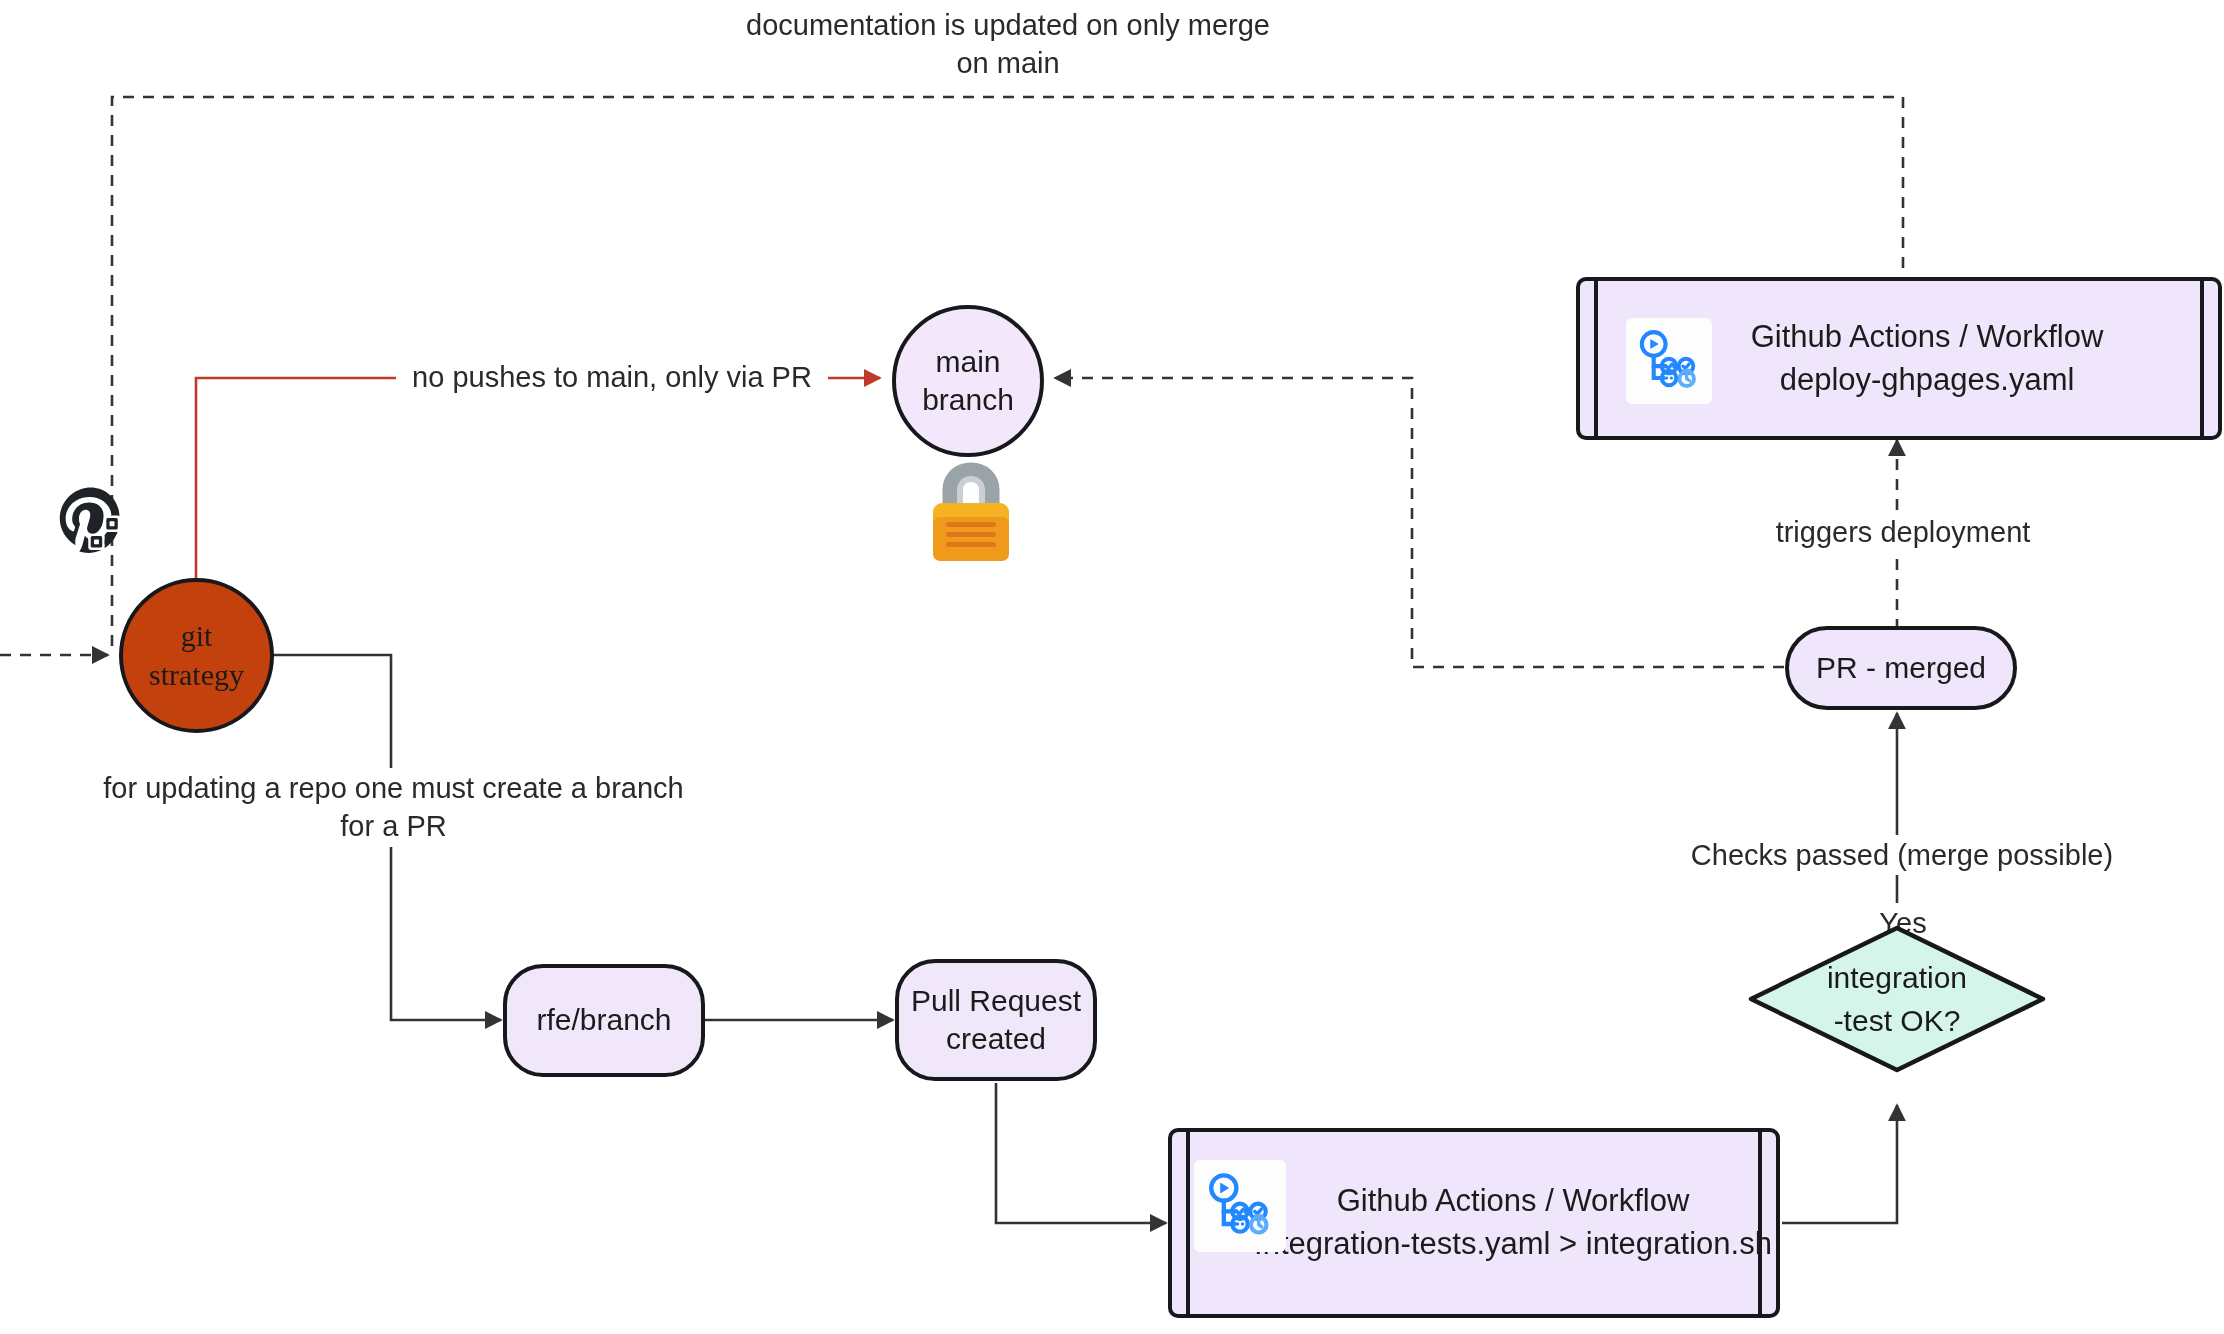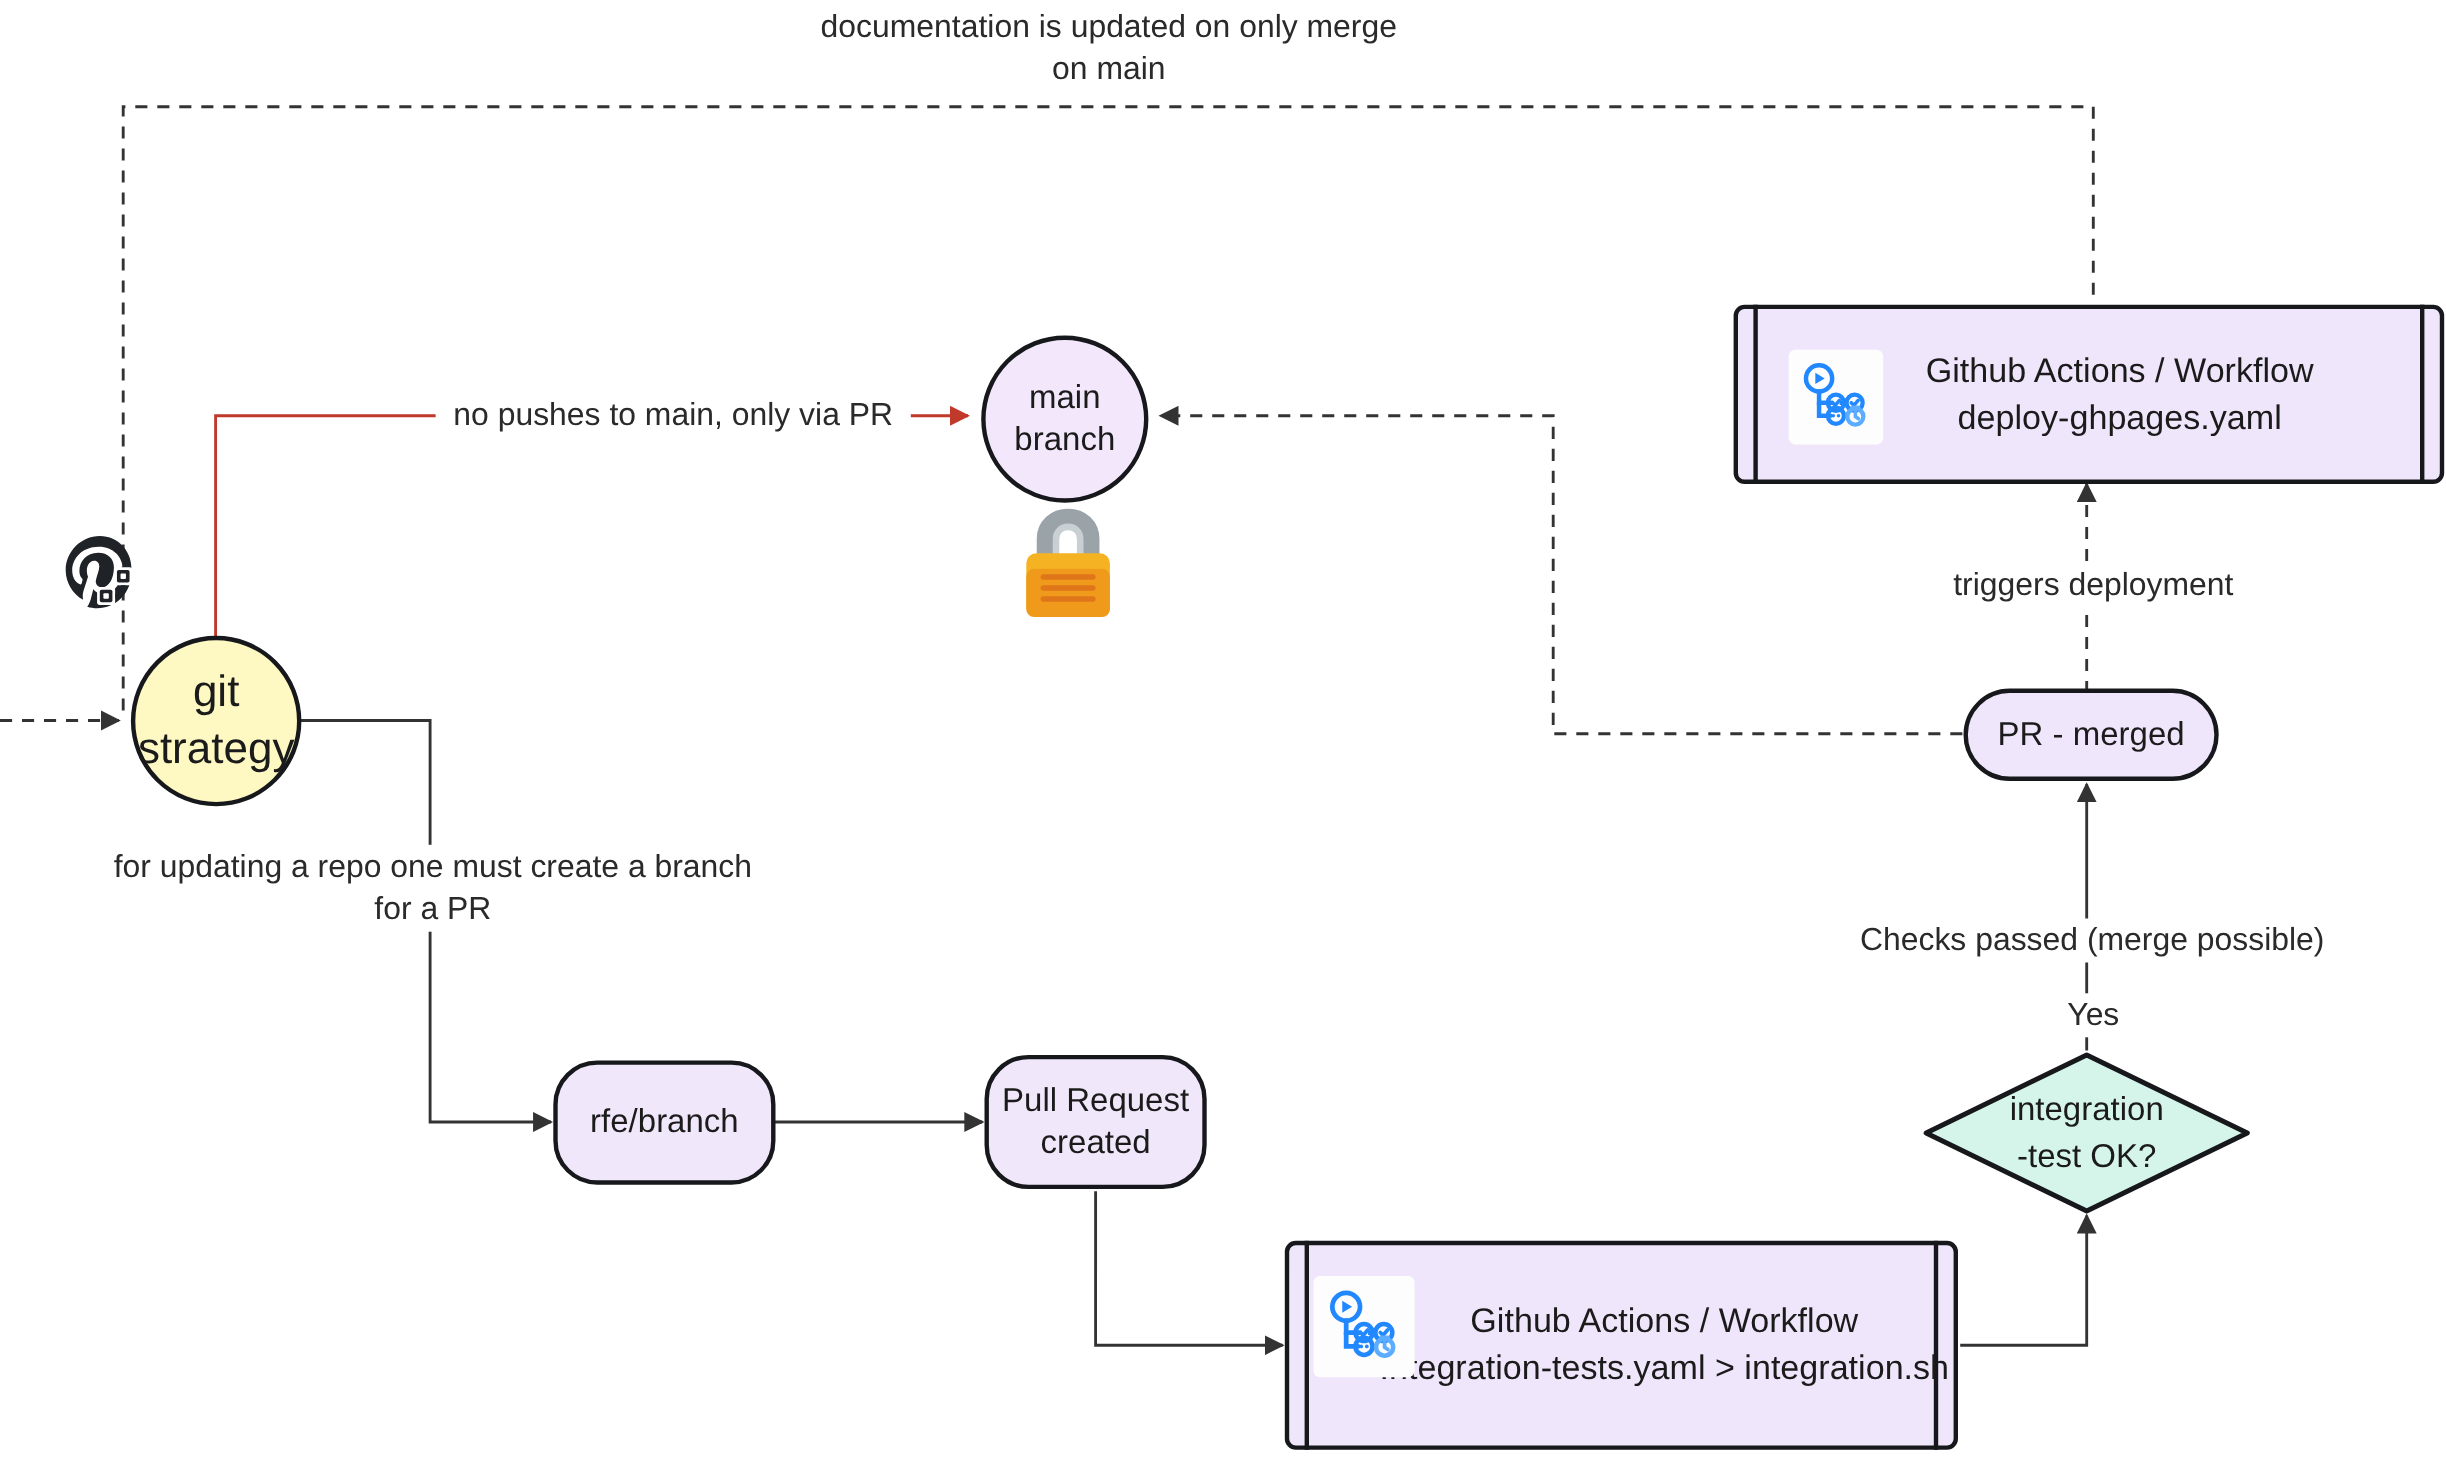--- a/index.html
+++ b/index.html
@@ -38,22 +38,23 @@
   .node-label {
     white-space: pre-line;
   }
 
   
   .circle {
     border-radius: 50%;
     border: 4px solid #17181c;
   }
   .n-git {
-    background: #fef9c3;
-    font-size: 40px;
+    background: #c2410c;
+    font-size: 30px;
+    font-family: Liberation Serif, serif;
   }
   .n-main {
     background: #f2e7fb;
     font-size: 30px;
   }
 
   
   .stadium {
     border: 4px solid #17181c;
     background: #f0e6fb;
@@ -255,21 +256,21 @@
         <path d="M30.4 28 L30.4 30.4 L32.1 31.6" fill="none" stroke="#5cadff" stroke-width="1.9" stroke-linecap="round"></path>
         <path d="M28.7 25.6 L32.1 25.6" fill="none" stroke="#5cadff" stroke-width="2.1" stroke-linecap="round"></path>
       </svg>
     </div>
     <div class="subproc-inner">
       <span class="subproc-text" style="padding-left:78px;">Github Actions / Workflow
 Integration-tests.yaml &gt; integration.sh</span>
     </div>
   </div>
 
-  <div class="diamond-wrap" style="left:1747px; top:955px; width:300px; height:150px;">
+  <div class="diamond-wrap" style="left:1747px; top:924px; width:300px; height:150px;">
     <svg width="300" height="150" viewBox="0 0 300 150" xmlns="http://www.w3.org/2000/svg">
       <path d="M 150 4 L 296 75 L 150 146 L 4 75 Z" fill="#d6f5ea" stroke="#17181c" stroke-width="4.5" stroke-linejoin="round"></path>
     </svg>
     <div class="diamond-text">integration
 -test OK?</div>
   </div>
 
   <div class="node stadium" style="left:1785px; top:626px; width:232px; height:84px;">
     <span class="node-label">PR - merged</span>
   </div>

